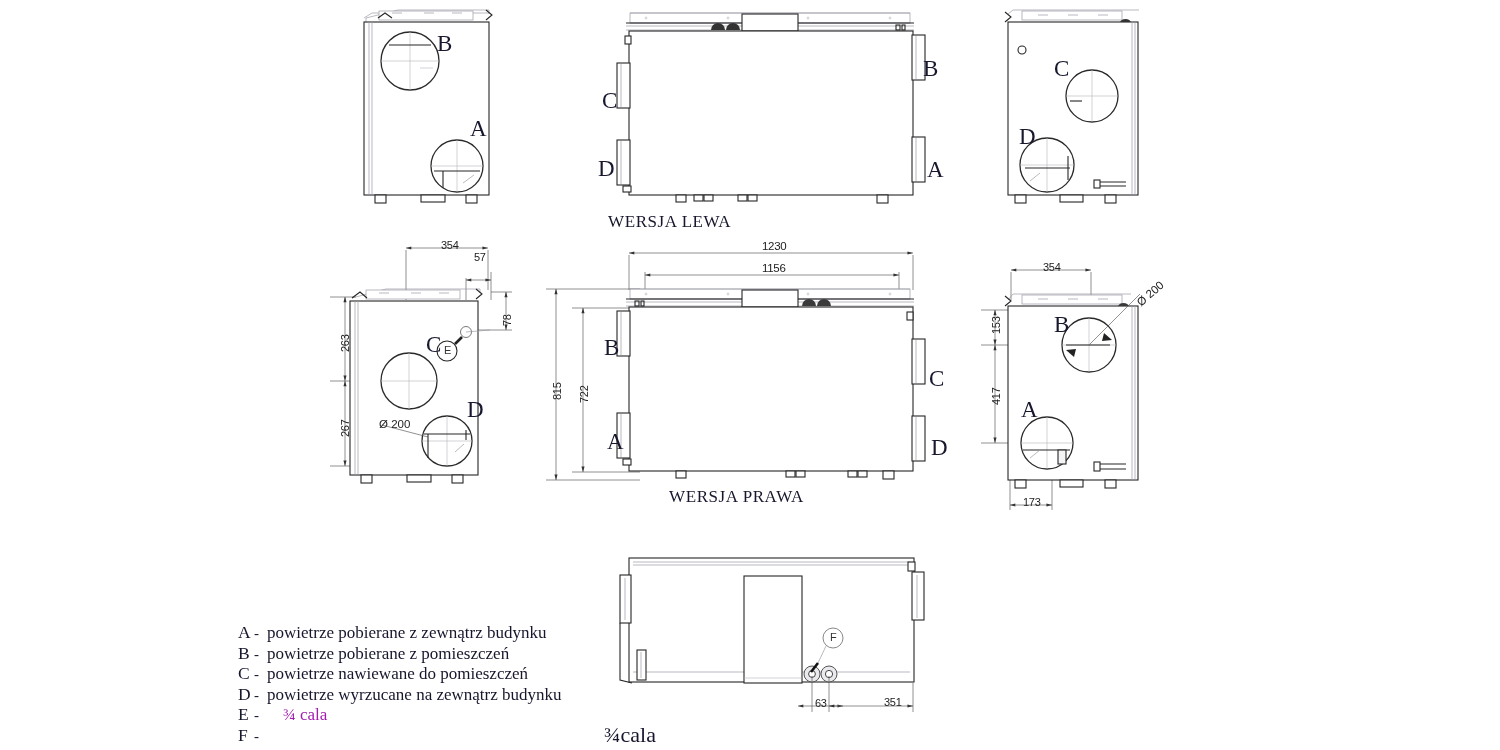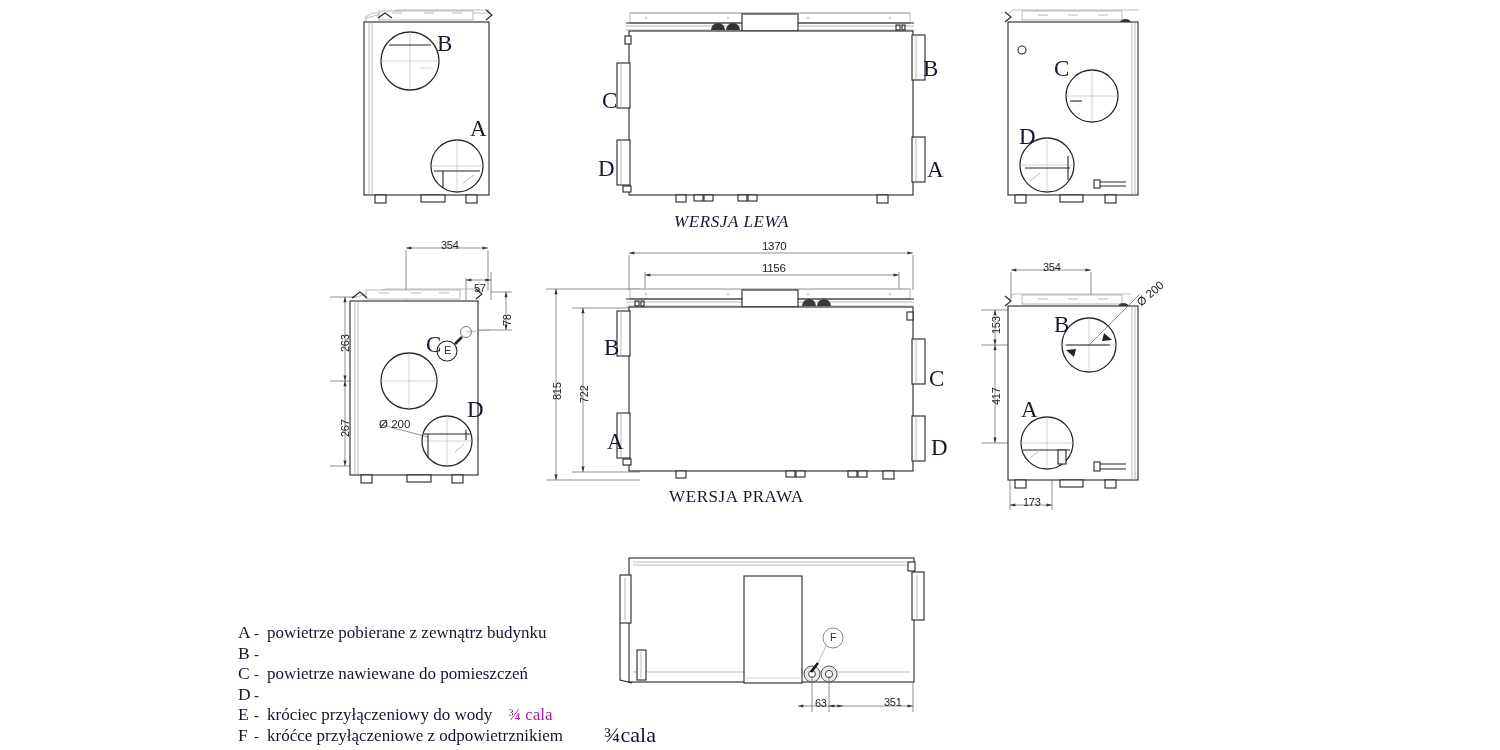--- a/index.html
+++ b/index.html
@@ -334,45 +334,45 @@
   </g>
 </svg>
 
 <div class="lbl port" style="left:437px;top:32px;">B</div>
 <div class="lbl port" style="left:470px;top:117px;">A</div>
 
 <div class="lbl port" style="left:602px;top:89px;">C</div>
 <div class="lbl port" style="left:598px;top:157px;">D</div>
 <div class="lbl port" style="left:923px;top:57px;">B</div>
 <div class="lbl port" style="left:927px;top:158px;">A</div>
-<div class="lbl caption" style="left:674px;top:213px;font-style:italic;">WERSJA LEWA</div>
+<div class="lbl caption" style="left:608px;top:213px;">WERSJA LEWA</div>
 
 <div class="lbl port" style="left:1054px;top:57px;">C</div>
 <div class="lbl port" style="left:1019px;top:125px;">D</div>
 
 <div class="lbl port" style="left:426px;top:333px;">C</div>
 <div class="lbl port" style="left:467px;top:398px;">D</div>
 
 <div class="lbl port" style="left:604px;top:336px;">B</div>
 <div class="lbl port" style="left:607px;top:430px;">A</div>
 <div class="lbl port" style="left:929px;top:367px;">C</div>
 <div class="lbl port" style="left:931px;top:436px;">D</div>
 <div class="lbl caption" style="left:641px;top:488px;margin-left:28px;">WERSJA PRAWA</div>
 
 <div class="lbl port" style="left:1054px;top:313px;">B</div>
 <div class="lbl port" style="left:1021px;top:398px;">A</div>
 
 <div class="lbl dim" style="left:441px;top:240px;">354</div>
-<div class="lbl dim" style="left:474px;top:283px;">57</div>
+<div class="lbl dim" style="left:474px;top:252px;">57</div>
 <div class="lbl dim v" style="left:502px;top:326px;">78</div>
 <div class="lbl dim v" style="left:340px;top:352px;">263</div>
 <div class="lbl dim v" style="left:340px;top:437px;">267</div>
 <div class="lbl diam" style="left:379px;top:419px;">Ø 200</div>
 
-<div class="lbl dimbig" style="left:762px;top:241px;">1370</div>
+<div class="lbl dimbig" style="left:762px;top:241px;">1230</div>
 <div class="lbl dimbig" style="left:762px;top:263px;">1156</div>
 <div class="lbl dim v" style="left:552px;top:400px;">815</div>
 <div class="lbl dim v" style="left:579px;top:403px;">722</div>
 
 <div class="lbl dim" style="left:1043px;top:262px;">354</div>
 <div class="lbl dim v" style="left:991px;top:334px;">153</div>
 <div class="lbl dim v" style="left:991px;top:405px;">417</div>
 <div class="lbl dim" style="left:1023px;top:497px;">173</div>
 <div class="lbl diam slant" style="left:1135px;top:300px;">Ø 200</div>
 
@@ -386,36 +386,36 @@
 
 <div class="legend">
   <div class="legrow">
     <span class="legkey">A</span>
     <span class="legdash">-</span>
     <span class="legtxt">powietrze pobierane z zewnątrz budynku</span>
   </div>
   <div class="legrow">
     <span class="legkey">B</span>
     <span class="legdash">-</span>
+    <span class="legtxt">powietrze pobierane z pomieszczeń</span>
   </div>
   <div class="legrow">
     <span class="legkey">C</span>
     <span class="legdash">-</span>
     <span class="legtxt">powietrze nawiewane do pomieszczeń</span>
   </div>
   <div class="legrow">
     <span class="legkey">D</span>
     <span class="legdash">-</span>
+    <span class="legtxt">powietrze wyrzucane na zewnątrz budynku</span>
   </div>
   <div class="legrow">
     <span class="legkey">E</span>
     <span class="legdash">-</span>
-    <span class="legtxt">króciec przyłączeniowy do wody</span>
     <span class="legsuffix">¾ cala</span>
   </div>
   <div class="legrow">
     <span class="legkey">F</span>
     <span class="legdash">-</span>
-    <span class="legtxt">króćce przyłączeniowe z odpowietrznikiem</span>
   </div>
 </div>
 
 </div>
 
 </body></html>

